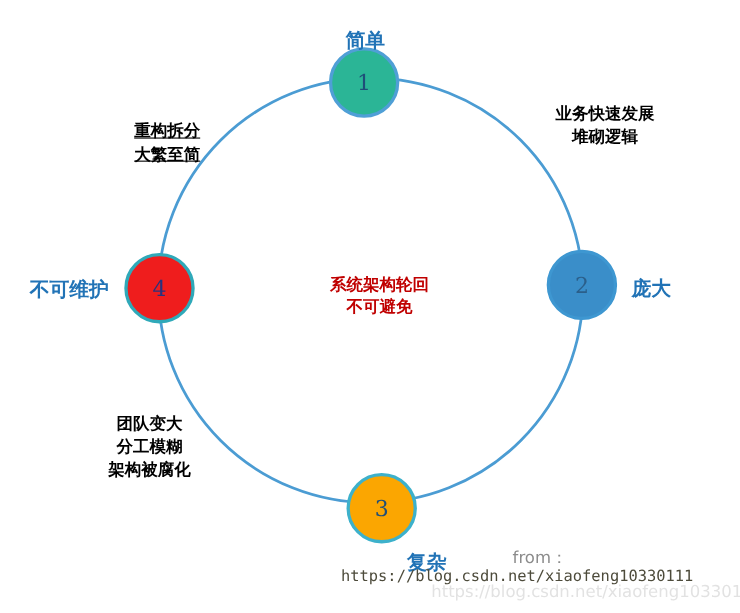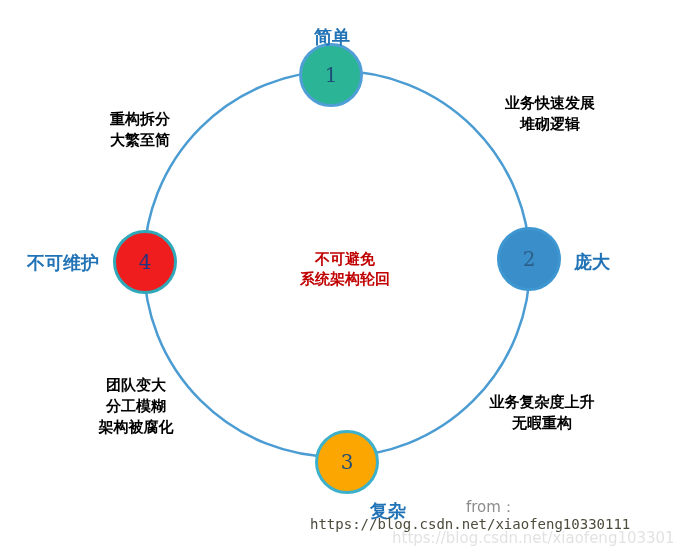--- a/index.html
+++ b/index.html
@@ -47,21 +47,21 @@
 
   .annotation {
     position: absolute;
     font-weight: bold;
     font-size: 15px;
     color: #000000;
     line-height: 21px;
     text-align: center;
     width: 130px;
   }
-  .anno-top-left     { left: 75px;  top: 109px; }
+  .anno-top-left     { left: 87px;  top: 109px; text-decoration: underline; }
   .anno-top-right    { left: 485px; top: 93px;  }
   .anno-bottom-left  { left: 71px;  top: 375px; }
   .anno-bottom-right { left: 477px; top: 392px; }
 
   .center-text {
     position: absolute;
     left: 270px; top: 249px;
     width: 150px;
     text-align: center;
     font-weight: bold;
@@ -126,27 +126,23 @@
   </div>
   <div class="annotation anno-top-right">
     <div>业务快速发展</div>
     <div>堆砌逻辑</div>
   </div>
   <div class="annotation anno-bottom-left">
     <div>团队变大</div>
     <div>分工模糊</div>
     <div>架构被腐化</div>
   </div>
-  <div class="annotation anno-bottom-right">
-    <div>业务复杂度上升</div>
-    <div>无暇重构</div>
-  </div>
 
   <div class="center-text">
+    <div>系统架构轮回</div>
     <div>不可避免</div>
-    <div>系统架构轮回</div>
   </div>
 
   <div class="from-label">from：</div>
   <div class="footer-url">https://blog.csdn.net/xiaofeng10330111</div>
   <div class="footer-watermark">https://blog.csdn.net/xiaofeng10330111</div>
 
 </div>
 
 </body></html>

